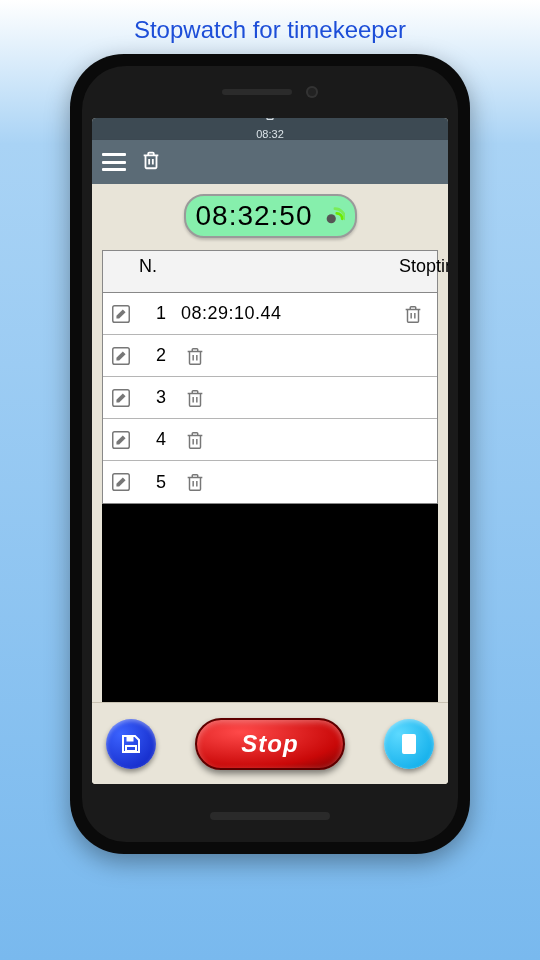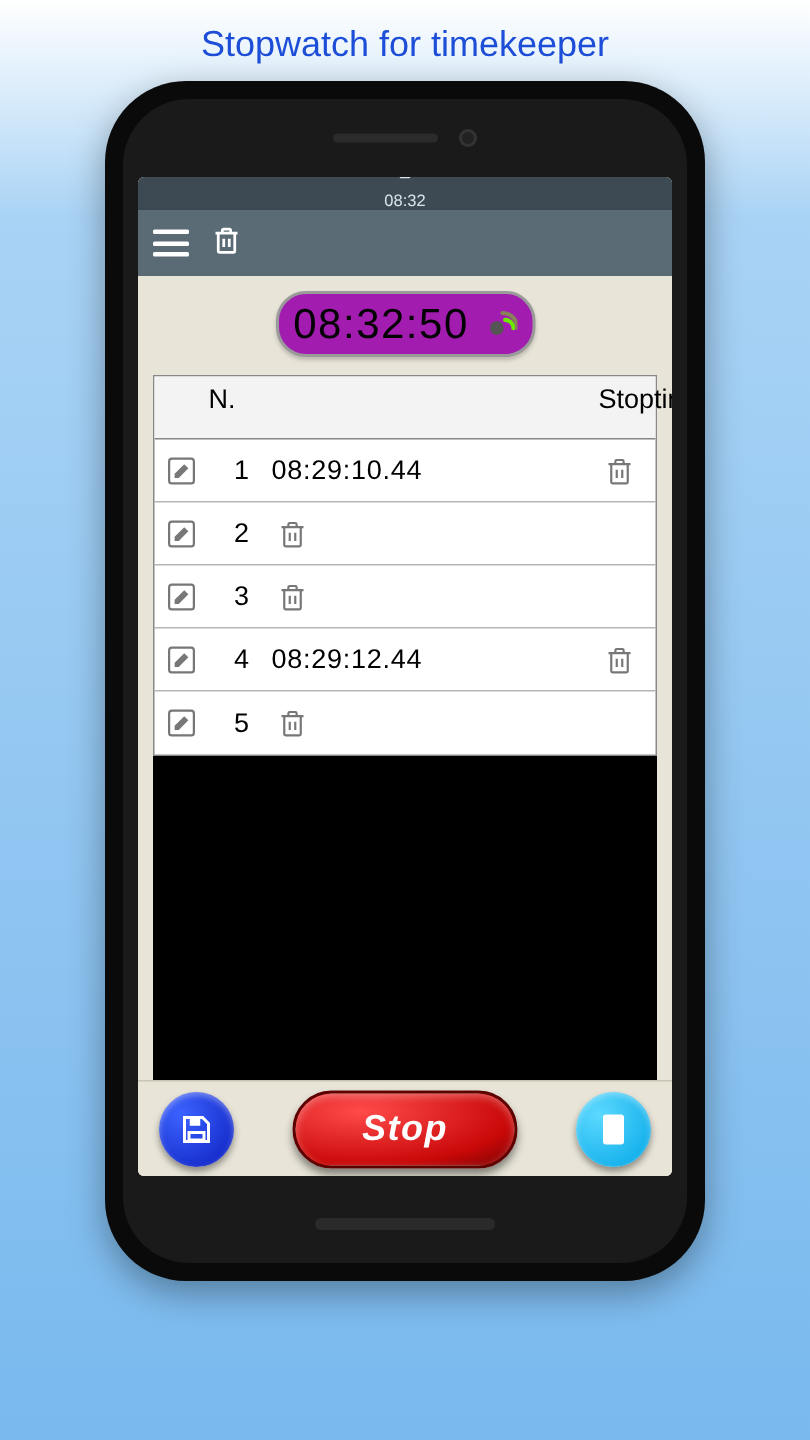--- a/index.html
+++ b/index.html
@@ -101,21 +101,21 @@
     flex: 1;
     background: #e8e4d8;
     position: relative;
     display: flex; flex-direction: column;
   }
   .clock-row {
     padding: 10px 12px 8px;
     display: flex; justify-content: center;
   }
   .clock {
-    background: #a21caf;
+    background: #86efac;
     border: 2px solid #9a9a9a;
     border-radius: 20px;
     padding: 4px 10px;
     display: flex; align-items: center; gap: 10px;
     box-shadow: 0 2px 3px rgba(0,0,0,.2);
   }
   .clock-time { font-size: 28px; font-weight: 500; letter-spacing: 1px; }
   .sat-icon { width:22px; height:22px; position:relative; }
 
   
@@ -153,21 +153,21 @@
   .icon-btn svg { width: 22px; height: 22px; fill: none; stroke: #777; stroke-width: 1.6; }
 
   .black-gap {
     margin: 0 10px;
     background: #000;
     flex: 1;
   }
 
   
   .bottom-bar {
-    height: 64px;
+    height: 82px;
     background: #e8e4d8;
     border-top: 1px solid #c9c3b3;
     display: flex; align-items: center; justify-content: space-between;
     padding: 0 14px;
   }
   .round-btn {
     width: 50px; height: 50px; border-radius: 50%;
     display: flex; align-items: center; justify-content: center;
     cursor: pointer;
     box-shadow: 0 3px 5px rgba(0,0,0,.4), inset 0 2px 4px rgba(255,255,255,.4);
@@ -305,21 +305,20 @@
     </div>
               </div>
               <div class="trow">
     <div class="icon-btn">
       <svg viewBox="0 0 24 24">
                     <rect x="3" y="3" width="18" height="18" rx="2"></rect>
                     <path d="M14 7l3 3-7 7H7v-3z" fill="#777" stroke="none"></path>
                   </svg>
     </div>
     <div class="cell-n">4</div>
-    <div class="cell-stop">08:29:12.44</div>
     <div class="icon-btn">
       <svg viewBox="0 0 24 24">
                     <path d="M4 7h16M9 7V5a1 1 0 011-1h4a1 1 0 011 1v2M6 7v13a1 1 0 001 1h10a1 1 0 001-1V7M10 11v6M14 11v6"></path>
                   </svg>
     </div>
               </div>
               <div class="trow">
     <div class="icon-btn">
       <svg viewBox="0 0 24 24">
                     <rect x="3" y="3" width="18" height="18" rx="2"></rect>

